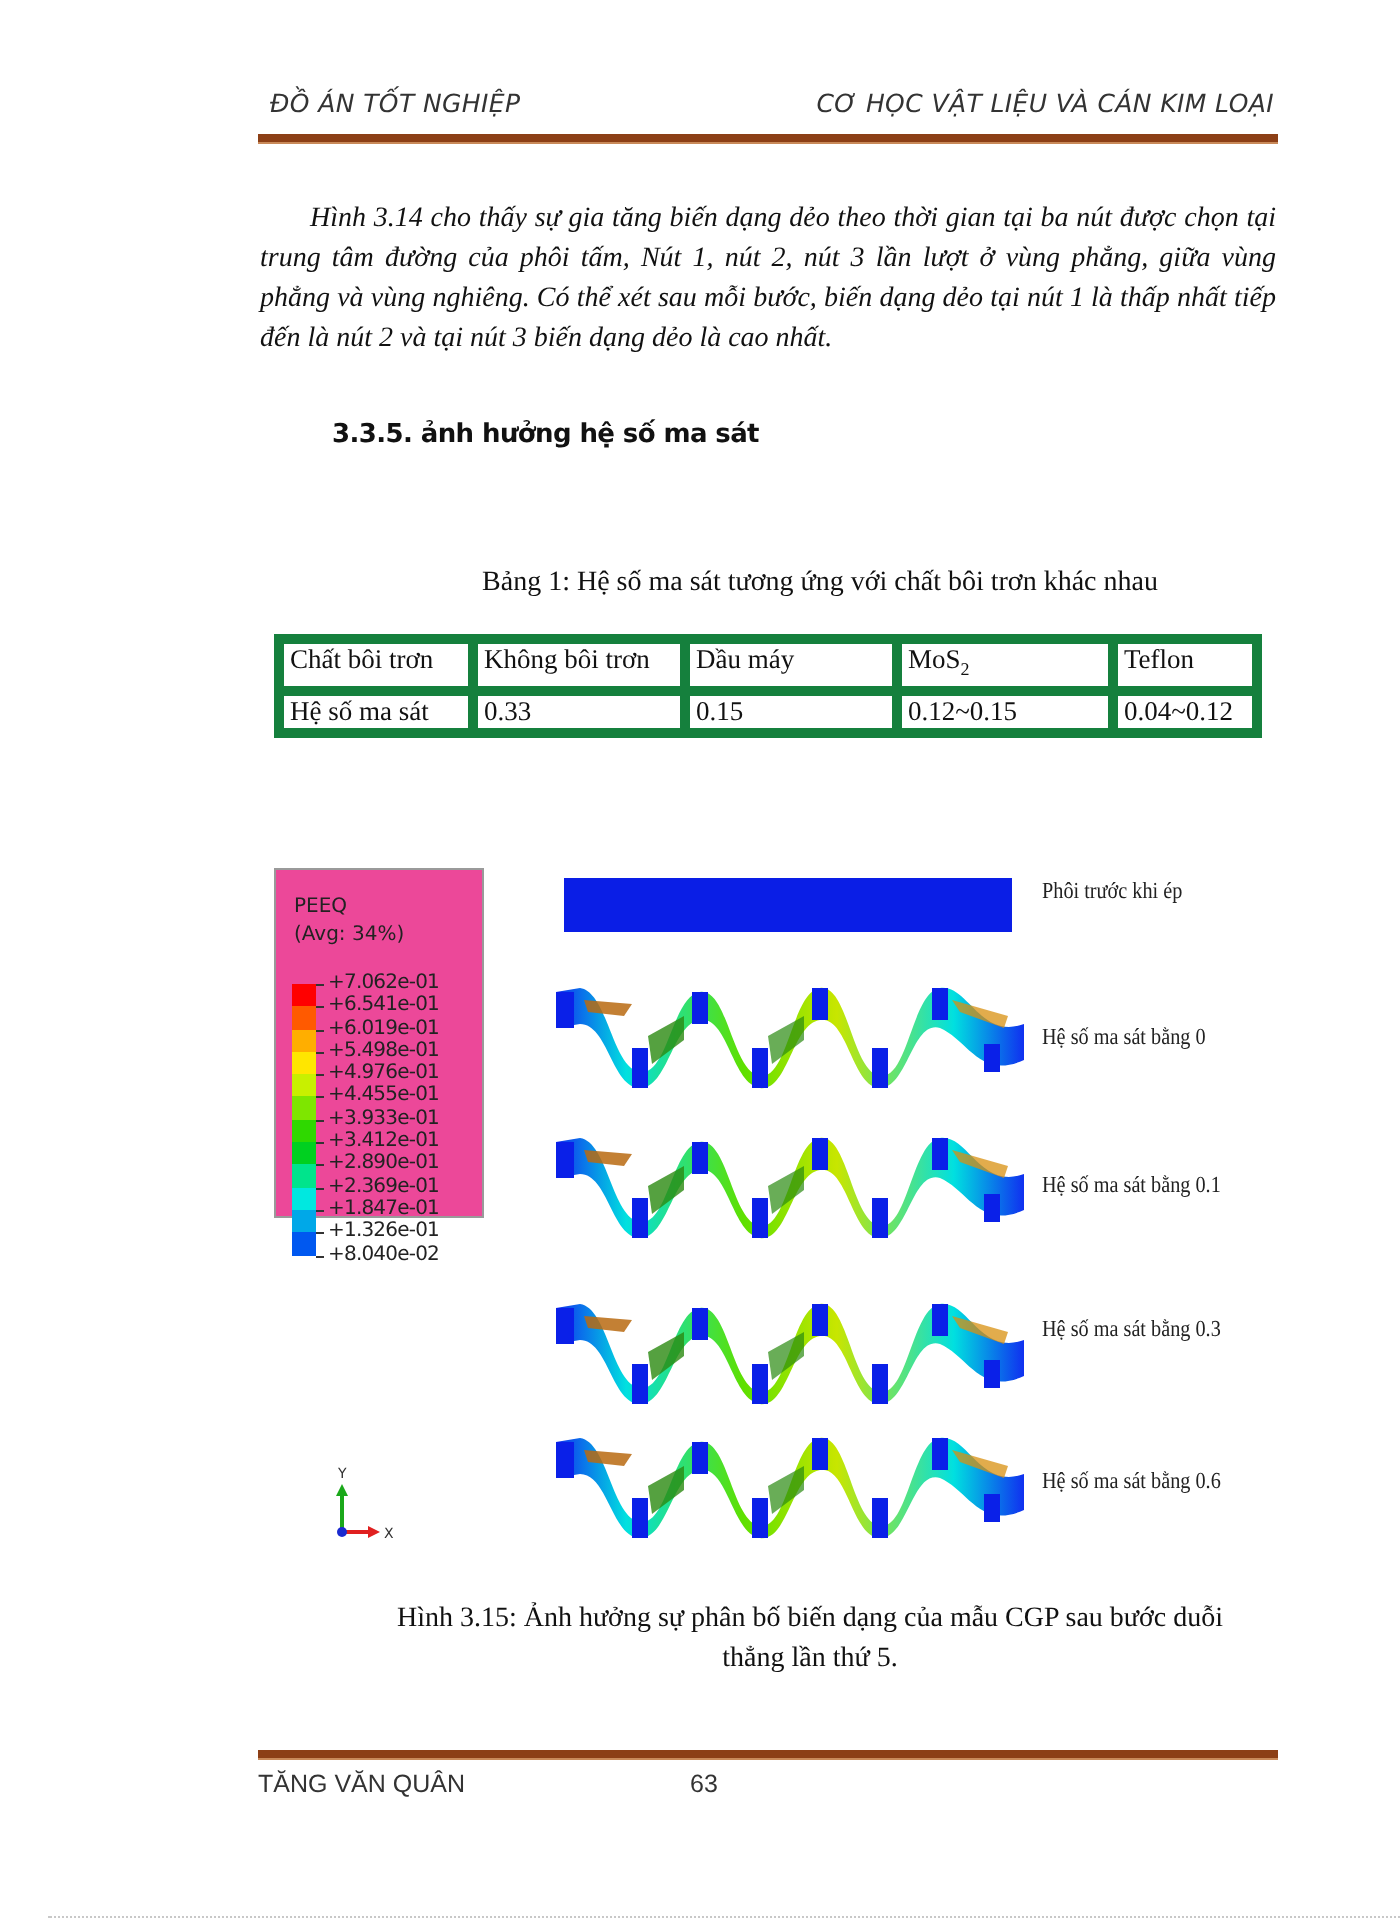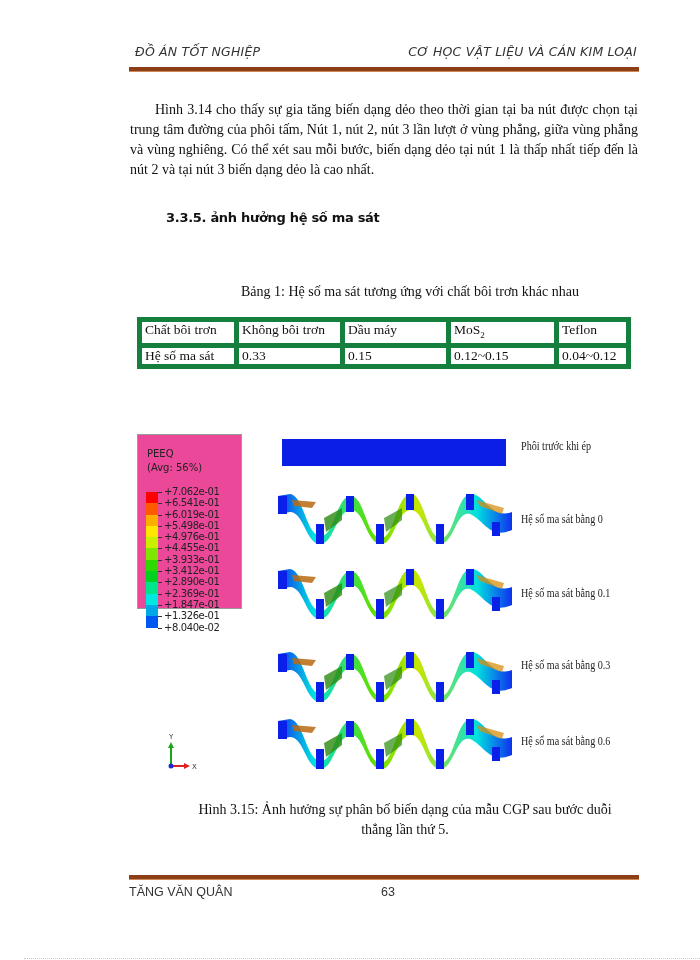--- a/index.html
+++ b/index.html
@@ -15,21 +15,21 @@
       font-size: 12.5px; color: #333; letter-spacing: 0.2px; }
     .hdr-left { position: absolute; left: 4px; top: 0; }
     .hdr-right { position: absolute; right: 2px; top: 0; }
     .rule { position: absolute; left: 129px; width: 510px; height: 4px;
       background: #8c3f16; border-bottom: 1px solid #c98a5a; }
     .rule.top { top: 67px; }
     .rule.bottom { top: 875px; }
 
     
     .para { position: absolute; left: 130px; width: 508px; font-size: 14px; line-height: 20px;
-      text-align: justify; color: #111; }
+      text-align: justify; color: #111; font-style: italic; }
     .para .indent { display: inline-block; width: 25px; }
     .heading { position: absolute; left: 131px; top: 210px;
       font-family: "DejaVu Sans", "Liberation Sans", sans-serif; font-weight: bold; font-size: 13px;
       color: #111; letter-spacing: -0.3px; margin-left: 35px; }
     .intro { position: absolute; left: 145px; top: 246px; font-size: 14px; color: #111; }
     .tbl-caption { position: absolute; left: 12px; width: 700px; top: 284px; text-align: center;
       font-size: 14px; color: #111; padding-left: 96px; box-sizing: border-box; }
 
     
     table.lub { position: absolute; left: 137px; top: 317px; width: 494px;
@@ -59,21 +59,21 @@
     .fig-label { position: absolute; left: 521px; font-size: 11.5px; color: #222; white-space: nowrap;
       transform: scaleX(0.88); transform-origin: left top; }
 
     .fig-caption { position: absolute; left: 160px; width: 490px; top: 800px; text-align: center;
       font-size: 14px; line-height: 20px; color: #111; }
 
     
     .ftr { position: absolute; top: 885px; font-family: "Liberation Sans", "DejaVu Sans", sans-serif;
       font-size: 12.5px; color: #333; }
     .ftr-left { left: 129px; }
-    .ftr-page { left: 345px; margin-left: 36px; }
+    .ftr-page { left: 345px; }
     .page-edge { position: absolute; left: 24px; top: 958px; width: 676px; height: 0;
       border-top: 1px dotted #c8c8c8; }
   </style>
 </head>
 <body>
 
 <div class="page">
 
   <div class="hdr">
     <span class="hdr-left">ĐỒ ÁN TỐT NGHIỆP</span>
@@ -101,21 +101,21 @@
       <td>0.15</td>
       <td>0.12~0.15</td>
       <td>0.04~0.12</td>
     </tr>
   </tbody>
     </table>
 
   <div class="legend-box">
     <div class="legend-title">
       <div>PEEQ</div>
-      <div>(Avg: 56%)</div>
+      <div>(Avg: 34%)</div>
     </div>
     <div class="legend-scale" id="legend-scale">
         <div class="legend-row">
           <div class="legend-swatch" style="background: rgb(255, 0, 0);"></div>
           <div class="legend-tick"></div>
           <div class="legend-val">+7.062e-01</div>
         </div>
         <div class="legend-row">
           <div class="legend-swatch" style="background: rgb(255, 90, 0);"></div>
           <div class="legend-tick"></div>

